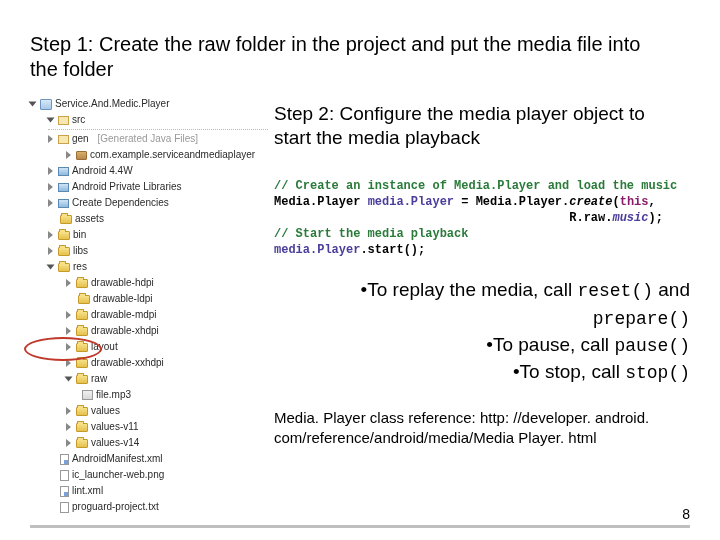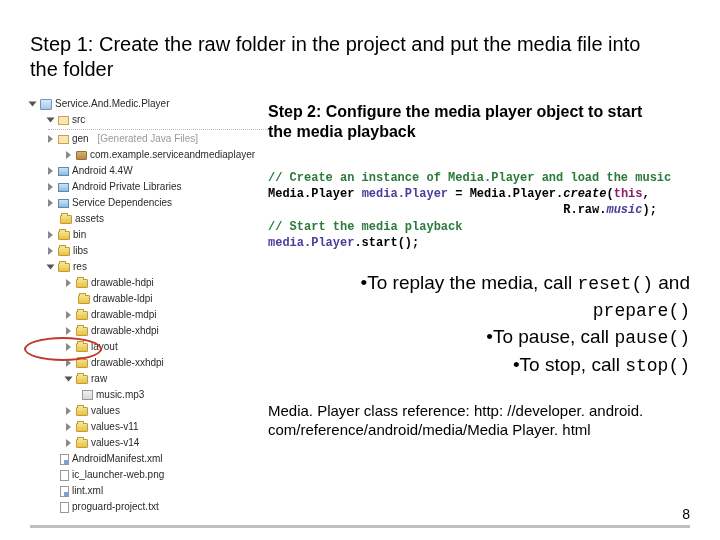--- a/index.html
+++ b/index.html
@@ -18,21 +18,21 @@
   }
   .step1 {
     font-size: 20px;
     line-height: 1.25;
     font-weight: 400;
     margin-bottom: 14px;
     max-width: 640px;
   }
   .main {
     display: flex;
-    gap: 18px;
+    gap: 24px;
   }
   .tree {
     width: 220px;
     font-size: 10px;
     font-family: Tahoma, Arial, sans-serif;
     color: #2a2a2a;
     position: relative;
   }
   .tree .tri { display:inline-block; width:0; height:0; border-top:4px solid transparent; border-bottom:4px solid transparent; border-left:5px solid #888; margin-right:2px; }
   .tree .tri.open { transform: rotate(90deg); border-left-color:#555; }
@@ -54,25 +54,24 @@
     border: 2px solid #c0392b;
     border-radius: 50%;
     width: 78px; height: 24px;
     pointer-events: none;
   }
   .right {
     flex: 1;
     padding-top: 6px;
   }
   .step2 {
-    font-size: 16px;
+    font-size: 19px;
     line-height: 1.25;
     margin-bottom: 14px;
     max-width: 380px;
-    font-weight: bold;
   }
   .code {
     font-family: "Courier New", monospace;
     font-size: 12px;
     font-weight: bold;
     line-height: 1.35;
     white-space: pre;
     margin-bottom: 18px;
     margin-top: 28px;
   }
@@ -149,21 +148,21 @@
           <span>Android 4.4W</span>
         </div>
       <div class="node lvl1">
           <span class="tri"></span>
           <span class="ic ic-jar"></span>
           <span>Android Private Libraries</span>
         </div>
       <div class="node lvl1">
           <span class="tri"></span>
           <span class="ic ic-jar"></span>
-          <span>Service Dependencies</span>
+          <span>Create Dependencies</span>
         </div>
       <div class="node lvl1">
           <span style="width:9px;display:inline-block"></span>
           <span class="ic ic-folder"></span>
           <span>assets</span>
         </div>
       <div class="node lvl1">
           <span class="tri"></span>
           <span class="ic ic-folder"></span>
           <span>bin</span>
@@ -209,21 +208,21 @@
           <span class="ic ic-folder"></span>
           <span>drawable-xxhdpi</span>
         </div>
       <div class="node lvl2" id="raw-row">
           <span class="tri open"></span>
           <span class="ic ic-folder"></span>
           <span>raw</span>
         </div>
       <div class="node lvl3">
           <span class="ic ic-mp3"></span>
-          <span>music.mp3</span>
+          <span>file.mp3</span>
         </div>
       <div class="node lvl2">
           <span class="tri"></span>
           <span class="ic ic-folder"></span>
           <span>values</span>
         </div>
       <div class="node lvl2">
           <span class="tri"></span>
           <span class="ic ic-folder"></span>
           <span>values-v11</span>

